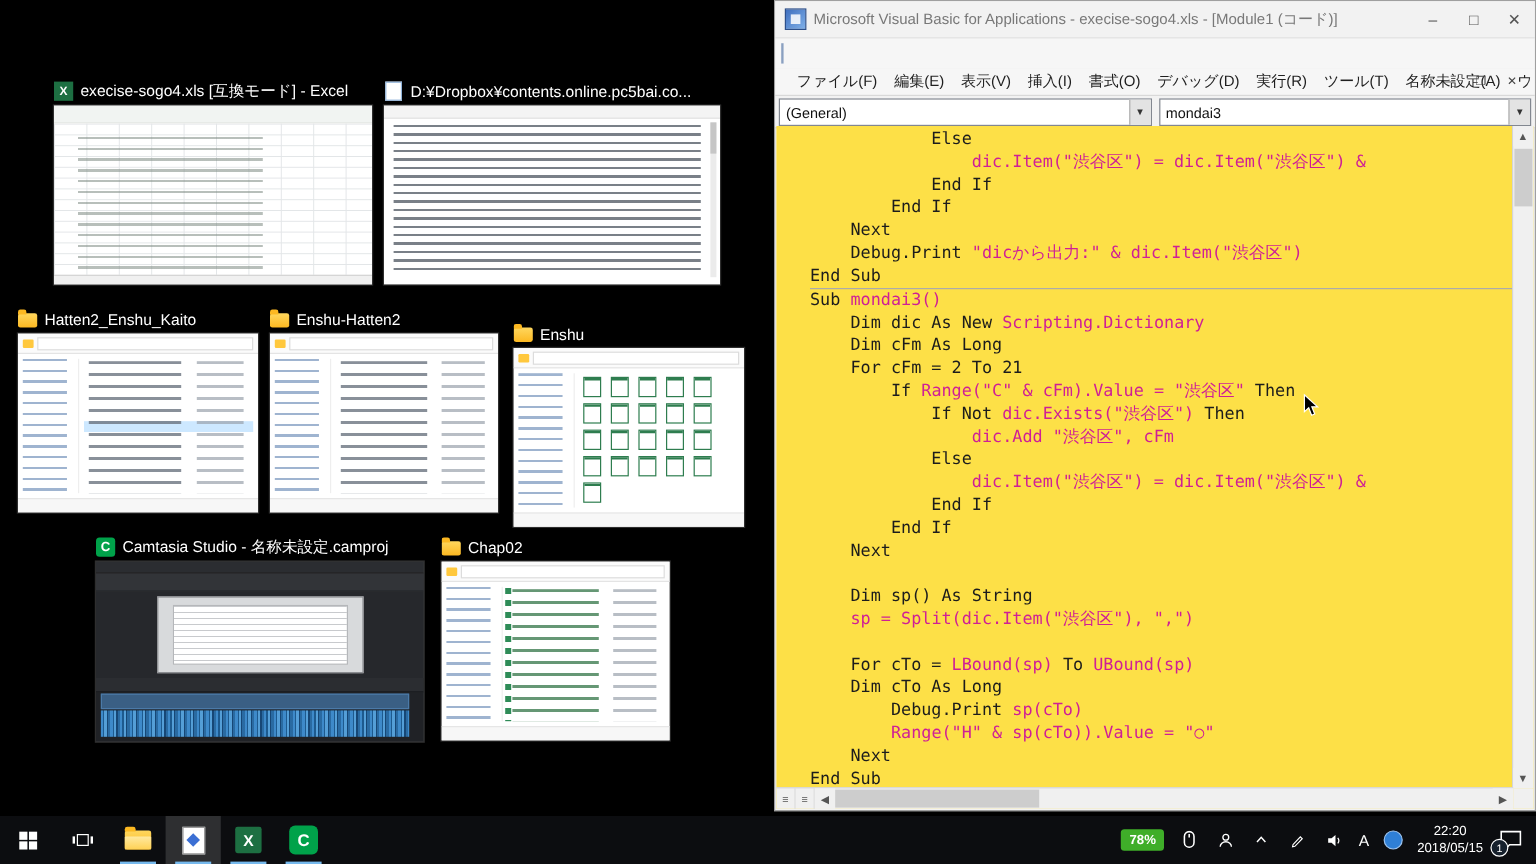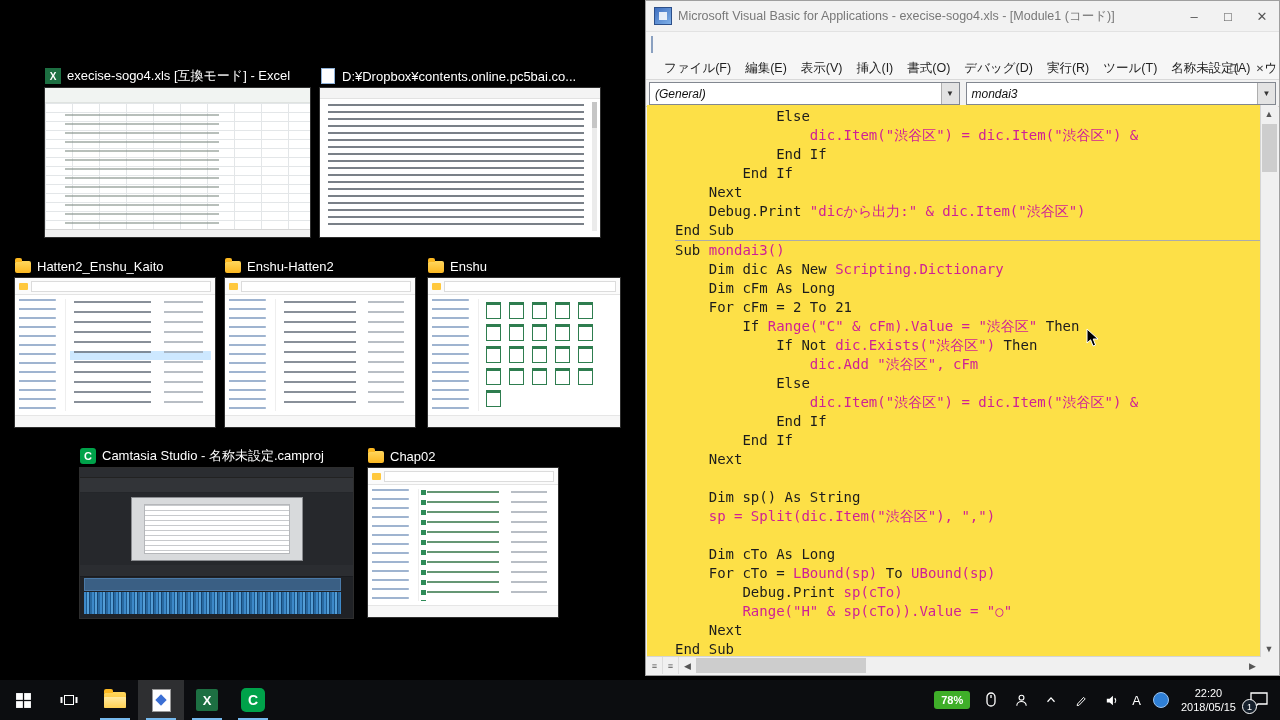--- a/index.html
+++ b/index.html
@@ -85,21 +85,21 @@
   .vbe-menurow2{height:22px;display:flex;align-items:center;justify-content:space-between;
                 padding-left:5px;background:#f6f6f6;border-bottom:1px solid #d9d9d9;}
   .menu-items{display:flex;align-items:center;}
   .menu-item{padding:3px 7px;font-size:12.5px;color:#1f1f1f;white-space:nowrap;margin-top:48px;}
   .mod-icon{width:15px;height:15px;background:#fff;border:1px solid #8aa0c0;position:relative;margin-right:4px;}
   .mod-icon::before{content:"";position:absolute;left:0;right:0;top:0;height:4px;background:#6f94d0;}
   .child-btns{display:flex;gap:4px;padding-right:8px;}
   .child-btn{width:22px;height:16px;display:flex;align-items:center;justify-content:center;font-size:10px;color:#444;}
   .vbe-combos{height:27px;display:flex;gap:6px;padding:2px 3px;background:#f2f2f2;border-bottom:1px solid #cfcfcf;box-sizing:border-box;}
   .combo{flex:1;display:flex;background:#fff;border:1px solid #828790;height:21px;align-items:center;}
-  .combo-text{flex:1;font-size:12px;color:#111;padding-left:5px;white-space:nowrap;overflow:hidden;font-style:italic;}
+  .combo-text{flex:1;font-size:12px;color:#111;padding-left:5px;white-space:nowrap;overflow:hidden;}
   .combo-arrow{width:17px;height:100%;background:#e3e3e3;border-left:1px solid #aeaeae;
                display:flex;align-items:center;justify-content:center;font-size:8px;color:#333;}
   .vbe-codewrap{position:absolute;left:1px;right:1px;top:104px;bottom:1px;background:#fde047;}
   .code-view{position:absolute;left:0;right:17px;top:0;bottom:17px;overflow:hidden;
              padding:2px 0 0 28px;font-family:"DejaVu Sans Mono",monospace;font-size:14px;line-height:19px;}
   .code-line{white-space:pre;height:19px;}
   .code-line.proc-sep{border-bottom:1px solid #ababab;}
   .ck{color:var(--code-text,#1c1c1c);}
   .cm{color:var(--code-accent,#cf1f96);}
   .vsb{position:absolute;right:0;top:0;bottom:17px;width:17px;background:#f0f0f0;border-left:1px solid #d4d4d4;}
@@ -218,21 +218,21 @@
           <div class="ex-nav"></div>
           <div class="ex-list">
             <div class="ex-rows"></div>
             <div class="ex-dates"></div>
           </div>
         </div>
         <div class="ex-status"></div>
       </div>
     </div>
 
-    <div class="thumb" style="left:428px;top:256px;width:192px;">
+    <div class="thumb" style="left:428px;top:268px;width:192px;">
       <div class="thumb-label">
         <span class="ticon">
             <span class="ic-folder"></span>
           </span>
         <span>Enshu</span>
       </div>
       <div class="thumb-win" style="width:192px;height:149px;">
         <div class="ex-top">
             <span class="mini-folder"></span>
             <span class="ex-addr"></span>
@@ -379,22 +379,22 @@
           <div class="code-line"><span class="ck">                </span><span class="cm">dic.Add "渋谷区", cFm</span></div>
           <div class="code-line"><span class="ck">            Else</span></div>
           <div class="code-line"><span class="ck">                </span><span class="cm">dic.Item("渋谷区") = dic.Item("渋谷区") &amp;</span></div>
           <div class="code-line"><span class="ck">            End If</span></div>
           <div class="code-line"><span class="ck">        End If</span></div>
           <div class="code-line"><span class="ck">    Next</span></div>
           <div class="code-line">&nbsp;</div>
           <div class="code-line"><span class="ck">    Dim sp() As String</span></div>
           <div class="code-line"><span class="ck">    </span><span class="cm">sp = Split(dic.Item("渋谷区"), ",")</span></div>
           <div class="code-line">&nbsp;</div>
+          <div class="code-line"><span class="ck">    For cTo = </span><span class="cm">LBound(sp)</span><span class="ck"> To </span><span class="cm">UBound(sp)</span></div>
           <div class="code-line"><span class="ck">    Dim cTo As Long</span></div>
-          <div class="code-line"><span class="ck">    For cTo = </span><span class="cm">LBound(sp)</span><span class="ck"> To </span><span class="cm">UBound(sp)</span></div>
           <div class="code-line"><span class="ck">        Debug.Print </span><span class="cm">sp(cTo)</span></div>
           <div class="code-line"><span class="ck">        </span><span class="cm">Range("H" &amp; sp(cTo)).Value = "○"</span></div>
           <div class="code-line"><span class="ck">    Next</span></div>
           <div class="code-line"><span class="ck">End Sub</span></div>
         </div>
 
       <div class="vsb">
         <div class="sb-btn" style="position:absolute;top:0;left:0;">▲</div>
         <div class="vsb-thumb"></div>
         <div class="sb-btn" style="position:absolute;bottom:0;left:0;">▼</div>

